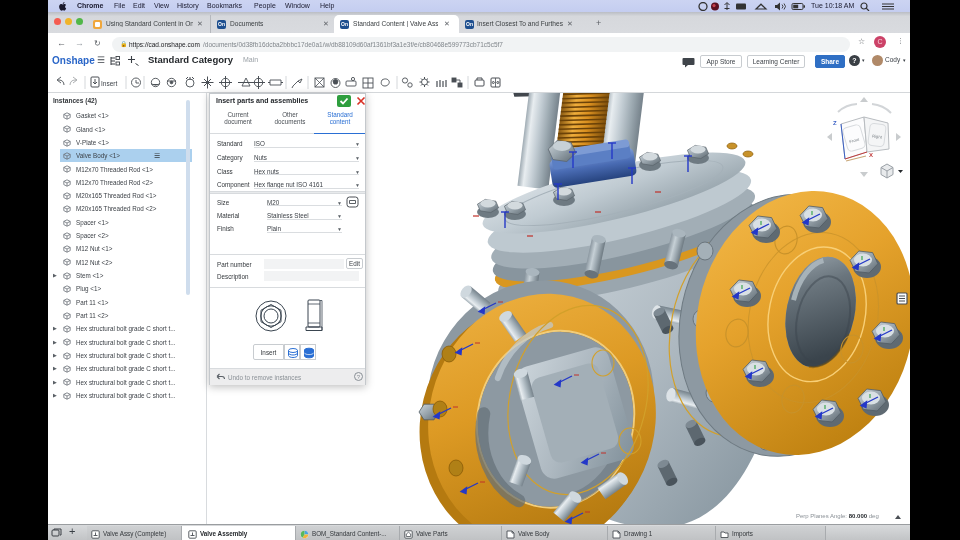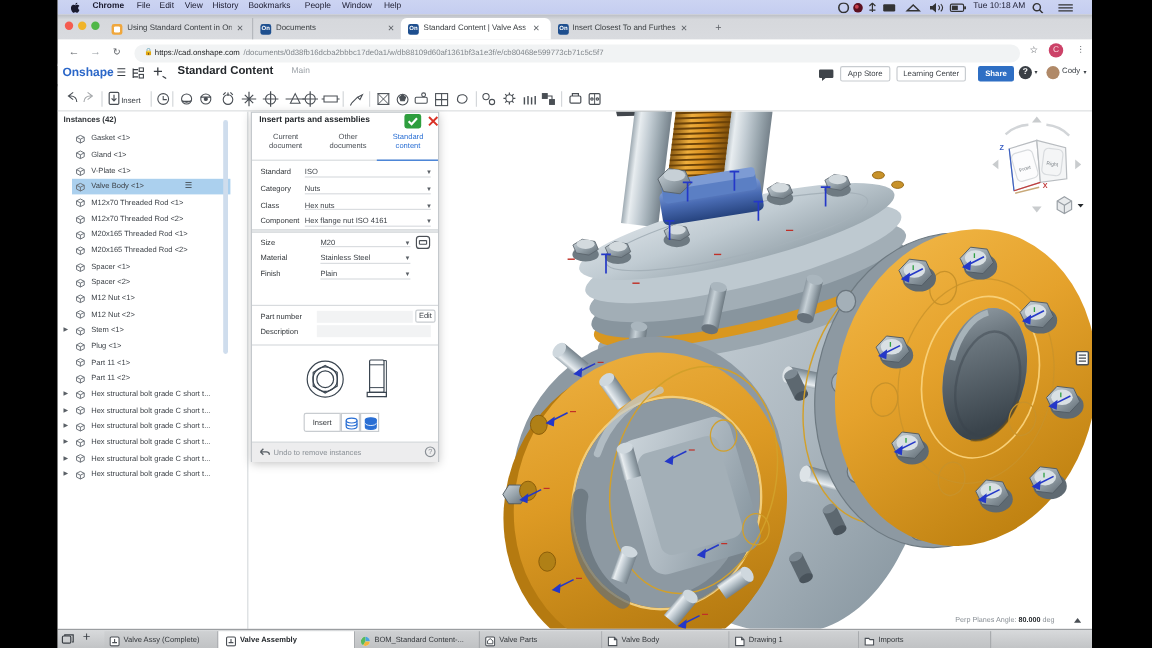--- a/index.html
+++ b/index.html
@@ -130,21 +130,21 @@
     <span class="abs" style="left:49px;top:2px;font-size:9px;color:#3a3f45;">☰</span>
     <svg class="abs" style="left:62px;top:3px;" width="11" height="10" viewBox="0 0 11 10">
           <path d="M1 1v8M1 2h4M1 5h4M1 8h4" stroke="#3a3f45" fill="none" stroke-width="1"></path>
           <rect x="6" y="0.5" width="3.5" height="3" fill="none" stroke="#3a3f45" stroke-width="0.9"></rect>
           <rect x="6" y="6" width="3.5" height="3" fill="none" stroke="#3a3f45" stroke-width="0.9"></rect>
         </svg>
     <svg class="abs" style="left:80px;top:3px;" width="11" height="10" viewBox="0 0 11 10">
           <path d="M3.5 0v7M0 3.5h7" stroke="#3a3f45" stroke-width="1.1"></path>
           <path d="M7.5 7.5l3 2" stroke="#3a3f45" stroke-width="1"></path>
         </svg>
-    <span class="abs" style="left:100px;top:1px;font-size:9.5px;font-weight:bold;color:#24282c;">Standard Content</span>
+    <span class="abs" style="left:100px;top:1px;font-size:9.5px;font-weight:bold;color:#24282c;">Standard Category</span>
     <span class="abs" style="left:195px;top:3px;font-size:7px;color:#9aa0a6;">Main</span>
     <svg class="abs" style="left:634px;top:3.5px;" width="13" height="11" viewBox="0 0 13 11">
           <path d="M1.5 1h10a1 1 0 0 1 1 1v5a1 1 0 0 1-1 1H6l-3 2.5V8H1.5a1 1 0 0 1-1-1V2a1 1 0 0 1 1-1z" fill="#3f444a"></path>
         </svg>
     <span class="hbtn" style="left:652px;width:42px;">App Store</span>
     <span class="hbtn" style="left:699px;width:58px;">Learning Center</span>
     <span class="hbtn" style="left:767px;width:30px;background:#2f6fc4;border-color:#2f6fc4;color:#fff;font-weight:bold;">Share</span>
     <span class="abs" style="left:801px;top:2px;width:11px;height:11px;border-radius:50%;background:#3a3f45;color:#fff;font-size:7px;text-align:center;line-height:11px;font-weight:bold;">?</span>
     <span class="abs" style="left:814px;top:4px;font-size:5px;color:#3a3f45;">▾</span>
     <span class="abs" style="left:824px;top:2px;width:11px;height:11px;border-radius:50%;background:#b08968;"></span>

